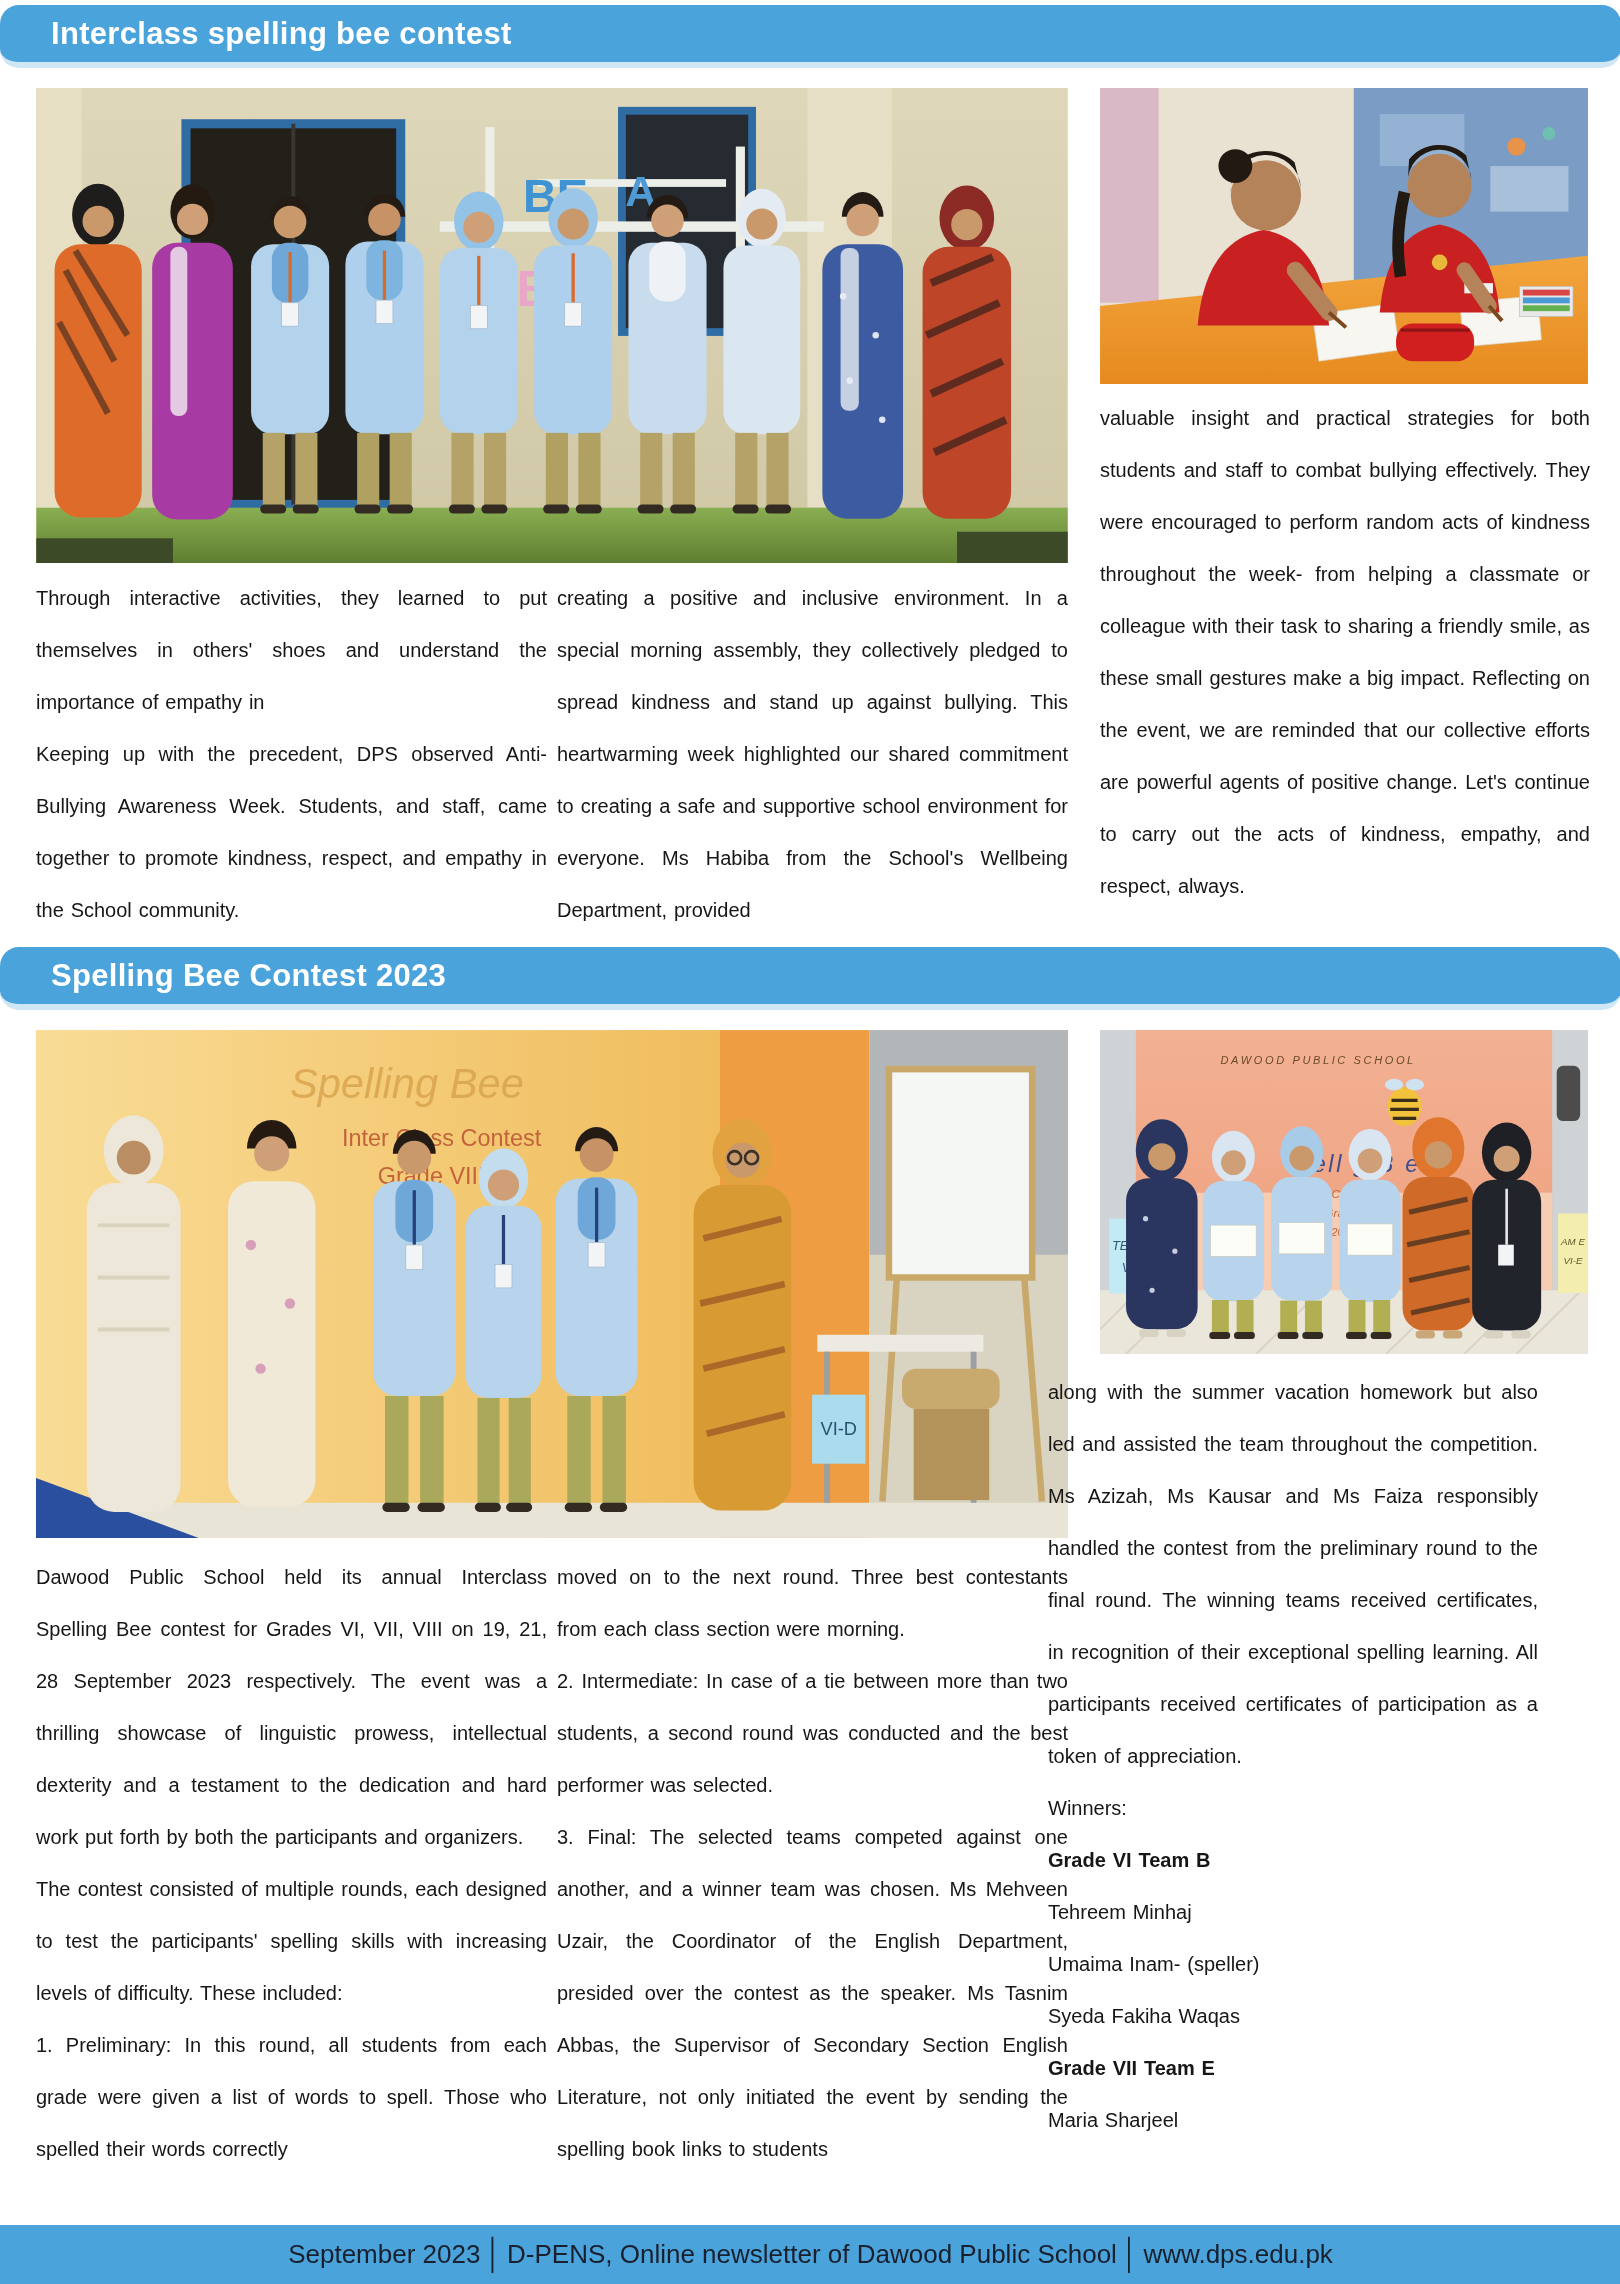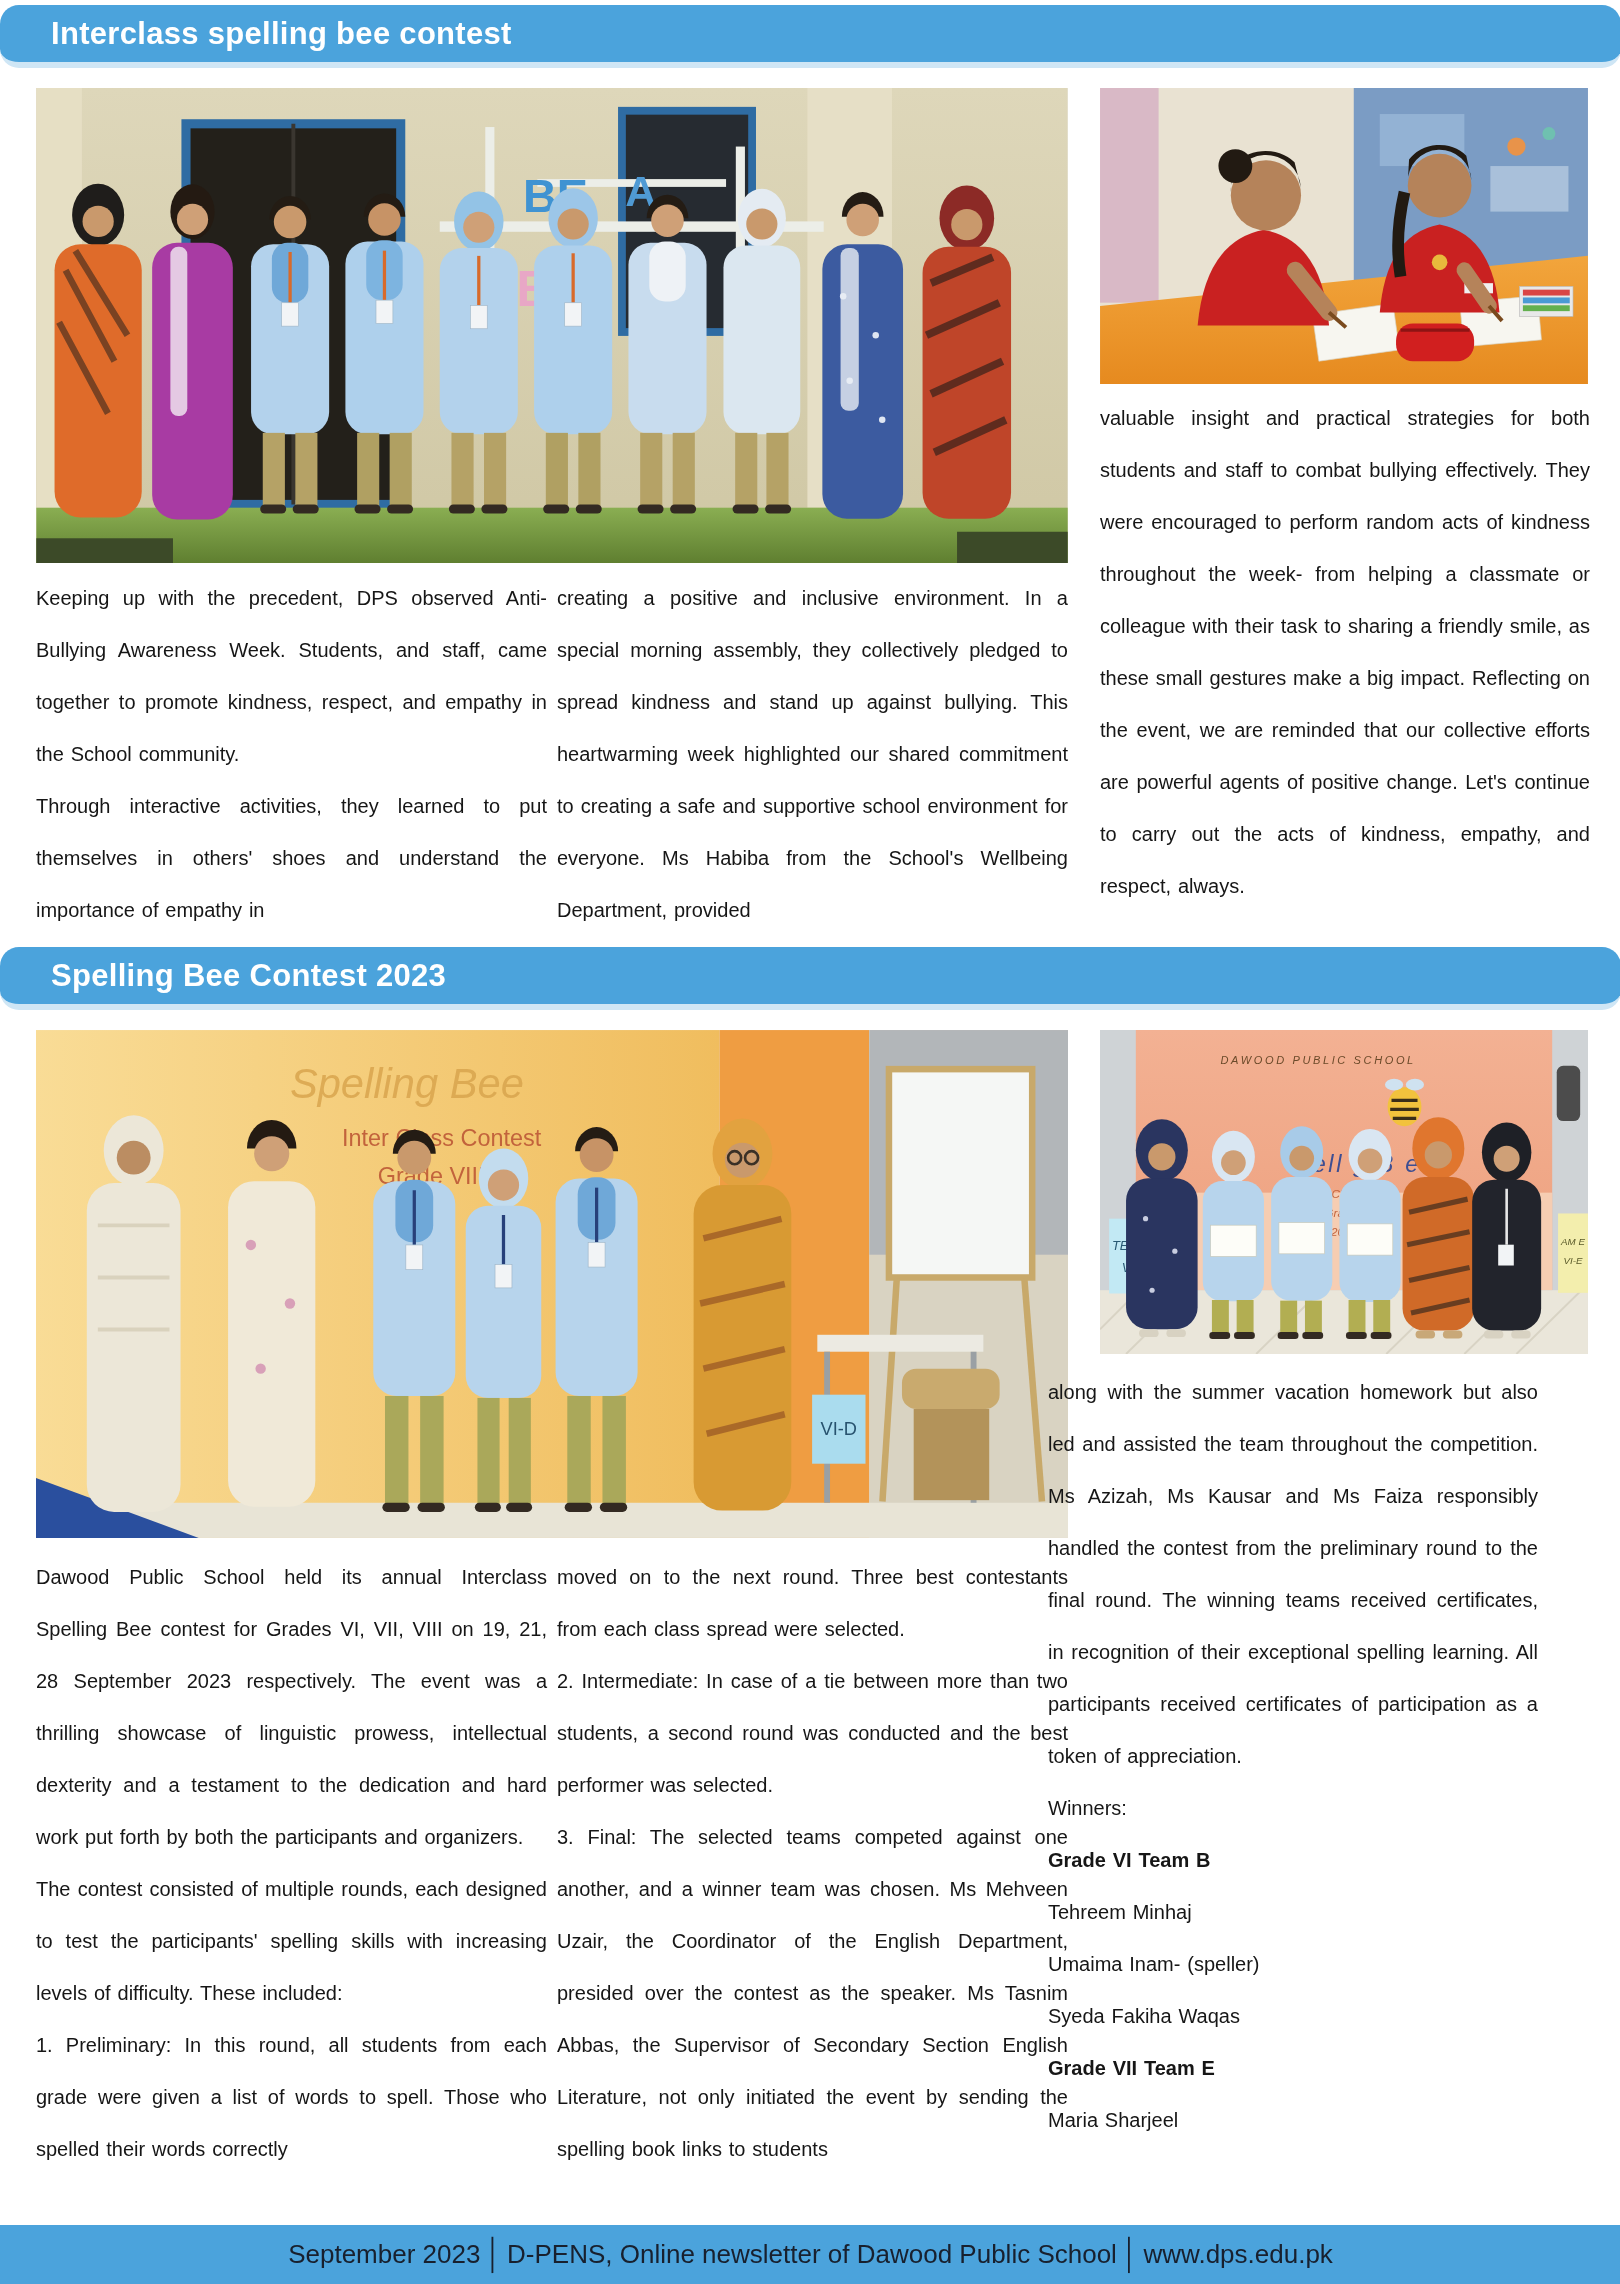--- a/index.html
+++ b/index.html
@@ -215,22 +215,22 @@
         <circle cx="522" cy="268" r="12" fill="#e8b93c"></circle>
         <rect x="560" y="300" width="44" height="16" fill="#f0f0f0"></rect>
           <rect x="560" y="316" width="44" height="8" fill="#c92121"></rect>
         <path d="M560,280 L598,335" stroke="#b5835a" stroke-width="24" stroke-linecap="round"></path>
         <line x1="598" y1="335" x2="618" y2="358" stroke="#7a4a1e" stroke-width="6"></line>
       </g>
     </svg>
   </div>
 
   <div class="col" id="s1c1">
+    <p>Through interactive activities, they learned to put themselves in others' shoes and understand the importance of empathy in</p>
     <p>Keeping up with the precedent, DPS observed Anti-Bullying Awareness Week. Students, and staff, came together to promote kindness, respect, and empathy in the School community.</p>
-    <p>Through interactive activities, they learned to put themselves in others' shoes and understand the importance of empathy in</p>
   </div>
   <div class="col" id="s1c2">
     <p>creating a positive and inclusive environment. In a special morning assembly, they collectively pledged to spread kindness and stand up against bullying. This heartwarming week highlighted our shared commitment to creating a safe and supportive school environment for everyone. Ms Habiba from the School's Wellbeing Department, provided</p>
   </div>
   <div class="col" id="s1c3">
     <p>valuable insight and practical strategies for both students and staff to combat bullying effectively. They were encouraged to perform random acts of kindness throughout the week- from helping a classmate or colleague with their task to sharing a friendly smile, as these small gestures make a big impact. Reflecting on the event, we are reminded that our collective efforts are powerful agents of positive change. Let's continue to carry out the acts of kindness, empathy, and respect, always.</p>
   </div>
 
   <div class="banner" id="banner2">
     <h2>Spelling Bee Contest 2023</h2>
@@ -415,21 +415,21 @@
       </g>
     </svg>
   </div>
 
   <div class="col" id="s2c1">
     <p>Dawood Public School held its annual Interclass Spelling Bee contest for Grades VI, VII, VIII on 19, 21, 28 September 2023 respectively. The event was a thrilling showcase of linguistic prowess, intellectual dexterity and a testament to the dedication and hard work put forth by both the participants and organizers.</p>
     <p>The contest consisted of multiple rounds, each designed to test the participants' spelling skills with increasing levels of difficulty. These included:</p>
     <p>1. Preliminary: In this round, all students from each grade were given a list of words to spell. Those who spelled their words correctly</p>
   </div>
   <div class="col" id="s2c2">
-    <p>moved on to the next round. Three best contestants from each class spread were selected.</p>
+    <p>moved on to the next round. Three best contestants from each class section were morning.</p>
     <p>2. Intermediate: In case of a tie between more than two students, a second round was conducted and the best performer was selected.</p>
     <p>3. Final: The selected teams competed against one another, and a winner team was chosen. Ms Mehveen Uzair, the Coordinator of the English Department, presided over the contest as the speaker. Ms Tasnim Abbas, the Supervisor of Secondary Section English Literature, not only initiated the event by sending the spelling book links to students</p>
   </div>
   <div class="col" id="s2c3">
     <p>along with the summer vacation homework but also led and assisted the team throughout the competition. Ms Azizah, Ms Kausar and Ms Faiza responsibly handled the contest from the preliminary round to the final round. The winning teams received certificates, in recognition of their exceptional spelling learning. All participants received certificates of participation as a token of appreciation.</p>
     <p>Winners:</p>
     <p class="bold">Grade VI Team B</p>
     <p>Tehreem  Minhaj</p>
     <p>Umaima Inam- (speller)</p>
     <p>Syeda Fakiha Waqas</p>

